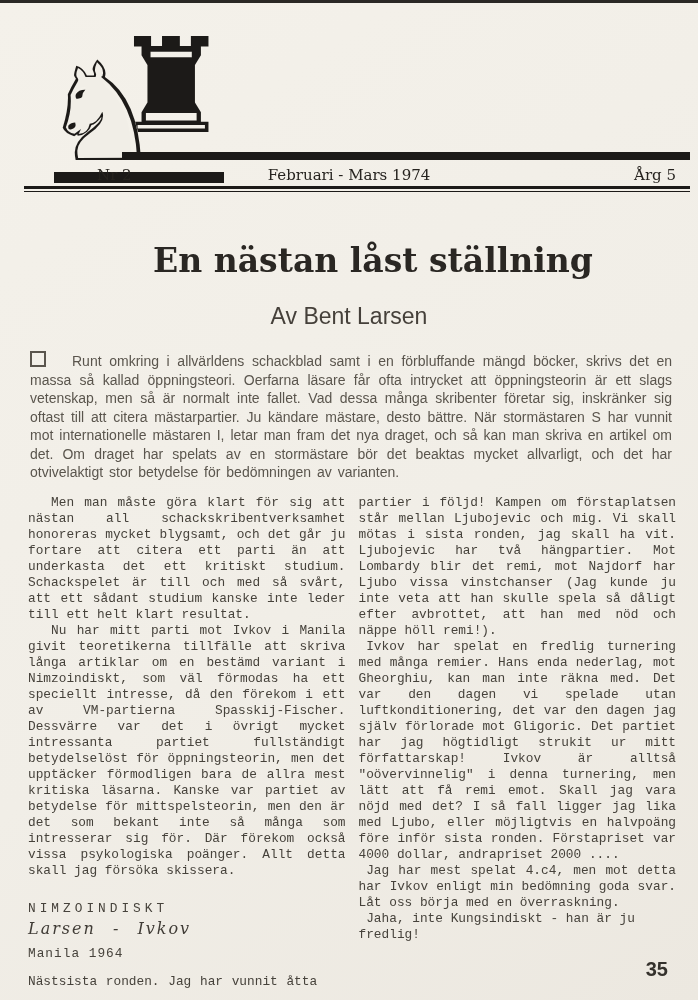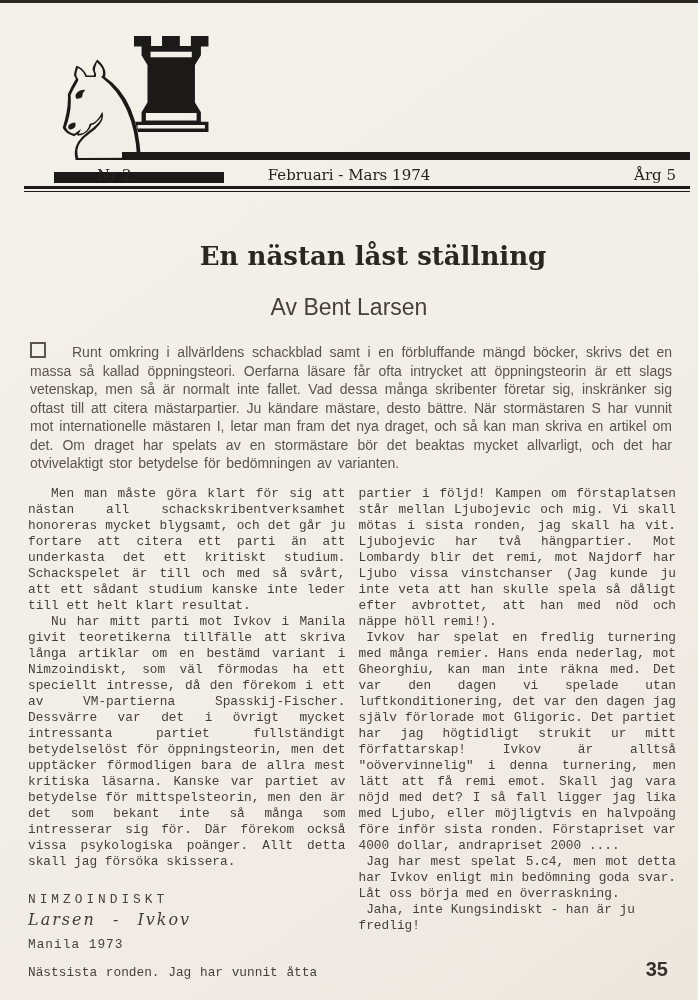--- a/index.html
+++ b/index.html
@@ -29,21 +29,21 @@
     font-family:"DejaVu Serif",serif;font-size:15px;color:#26231f;}
   .issue-nr{position:absolute;left:97px;top:0;}
   .issue-date{position:absolute;left:0;right:0;top:0;text-align:center;}
   .issue-vol{position:absolute;right:22px;top:0;}
   .rule-double{position:absolute;top:186px;left:24px;right:8px;height:2px;
     border-top:3px solid #1c1a18;border-bottom:1px solid #1c1a18;}
 
   
   .content{position:absolute;top:191px;left:0;right:0;}
   .article-title{margin:50px 0 0;text-align:center;
-    font-family:"DejaVu Serif",serif;font-weight:bold;font-size:26px;color:#2a2723;padding-left:48px;}
+    font-family:"DejaVu Serif",serif;font-weight:bold;font-size:33px;color:#2a2723;padding-left:48px;}
   .byline{margin-top:23px;text-align:center;
     font-family:"Liberation Sans",sans-serif;font-size:23px;color:#45403a;}
   .intro{margin:21px 26px 0 30px;text-align:justify;
     font-family:"Liberation Sans",sans-serif;font-size:14px;line-height:18.5px;
     color:#5a554d;word-spacing:2px;}
   .bullet{display:inline-block;width:12px;height:12px;border:2px solid #5a554d;
     margin-right:26px;vertical-align:-1px;}
 
   .columns{display:flex;gap:13px;margin:13px 22px 0 28px;}
   .col{flex:1;min-width:0;text-align:justify;
@@ -94,28 +94,28 @@
 
     <p class="intro"><span class="bullet"></span><span>Runt omkring i allvärldens schackblad samt i en förbluffande mängd böcker, skrivs det en massa så kallad öppningsteori. Oerfarna läsare får ofta intrycket att öppningsteorin är ett slags vetenskap, men så är normalt inte fallet. Vad dessa många skribenter företar sig, inskränker sig oftast till att citera mästarpartier. Ju kändare mästare, desto bättre. När stormästaren S har vunnit mot internationelle mästaren I, letar man fram det nya draget, och så kan man skriva en artikel om det. Om draget har spelats av en stormästare bör det beaktas mycket allvarligt, och det har otvivelaktigt stor betydelse för bedömningen av varianten.</span></p>
 
     <div class="columns">
       <div class="col">
         <p class="indent">Men man måste göra klart för sig att nästan all schackskribentverksamhet honoreras mycket blygsamt, och det går ju fortare att citera ett parti än att underkasta det ett kritiskt studium. Schackspelet är till och med så svårt, att ett sådant studium kanske inte leder till ett helt klart resultat.</p>
         <p class="indent">Nu har mitt parti mot Ivkov i Manila givit teoretikerna tillfälle att skriva långa artiklar om en bestämd variant i Nimzoindiskt, som väl förmodas ha ett speciellt intresse, då den förekom i ett av VM-partierna Spasskij-Fischer. Dessvärre var det i övrigt mycket intressanta partiet fullständigt betydelselöst för öppningsteorin, men det upptäcker förmodligen bara de allra mest kritiska läsarna. Kanske var partiet av betydelse för mittspelsteorin, men den är det som bekant inte så många som intresserar sig för. Där förekom också vissa psykologiska poänger. Allt detta skall jag försöka skissera.</p>
         <div class="game-head">
           <div class="game-opening">NIMZOINDISKT</div>
           <div class="game-players">Larsen - Ivkov</div>
-          <div class="game-event">Manila 1973</div>
+          <div class="game-event">Manila 1964</div>
         </div>
         <p class="game-lead">Nästsista ronden.  Jag har vunnit åtta</p>
       </div>
 
       <div class="col">
         <p>partier i följd! Kampen om förstaplatsen står mellan Ljubojevic och mig. Vi skall mötas i sista ronden, jag skall ha vit. Ljubojevic har två hängpartier. Mot Lombardy blir det remi, mot Najdorf har Ljubo vissa vinstchanser (Jag kunde ju inte veta att han skulle spela så dåligt efter avbrottet, att han med nöd och näppe höll remi!).</p>
         <p class="indent1">Ivkov har spelat en fredlig turnering med många remier. Hans enda nederlag, mot Gheorghiu, kan man inte räkna med. Det var den dagen vi spelade utan luftkonditionering, det var den dagen jag själv förlorade mot Gligoric. Det partiet har jag högtidligt strukit ur mitt författarskap! Ivkov är alltså "oövervinnelig" i denna turnering, men lätt att få remi emot. Skall jag vara nöjd med det? I så fall ligger jag lika med Ljubo, eller möjligtvis en halvpoäng före inför sista ronden. Förstapriset var 4000 dollar, andrapriset 2000 ....</p>
-        <p class="indent1">Jag har mest spelat 5.c4, men mot detta har Ivkov enligt min bedömning goda svar. Låt oss börja med en överraskning.</p>
+        <p class="indent1">Jag har mest spelat 4.c4, men mot detta har Ivkov enligt min bedömning goda svar. Låt oss börja med en överraskning.</p>
         <p class="indent1 comment">Jaha, inte Kungsindiskt - han är ju fredlig!</p>
       </div>
     </div>
   </main>
 
   <div class="page-number">35</div>
 </div>
 
 </body></html>

